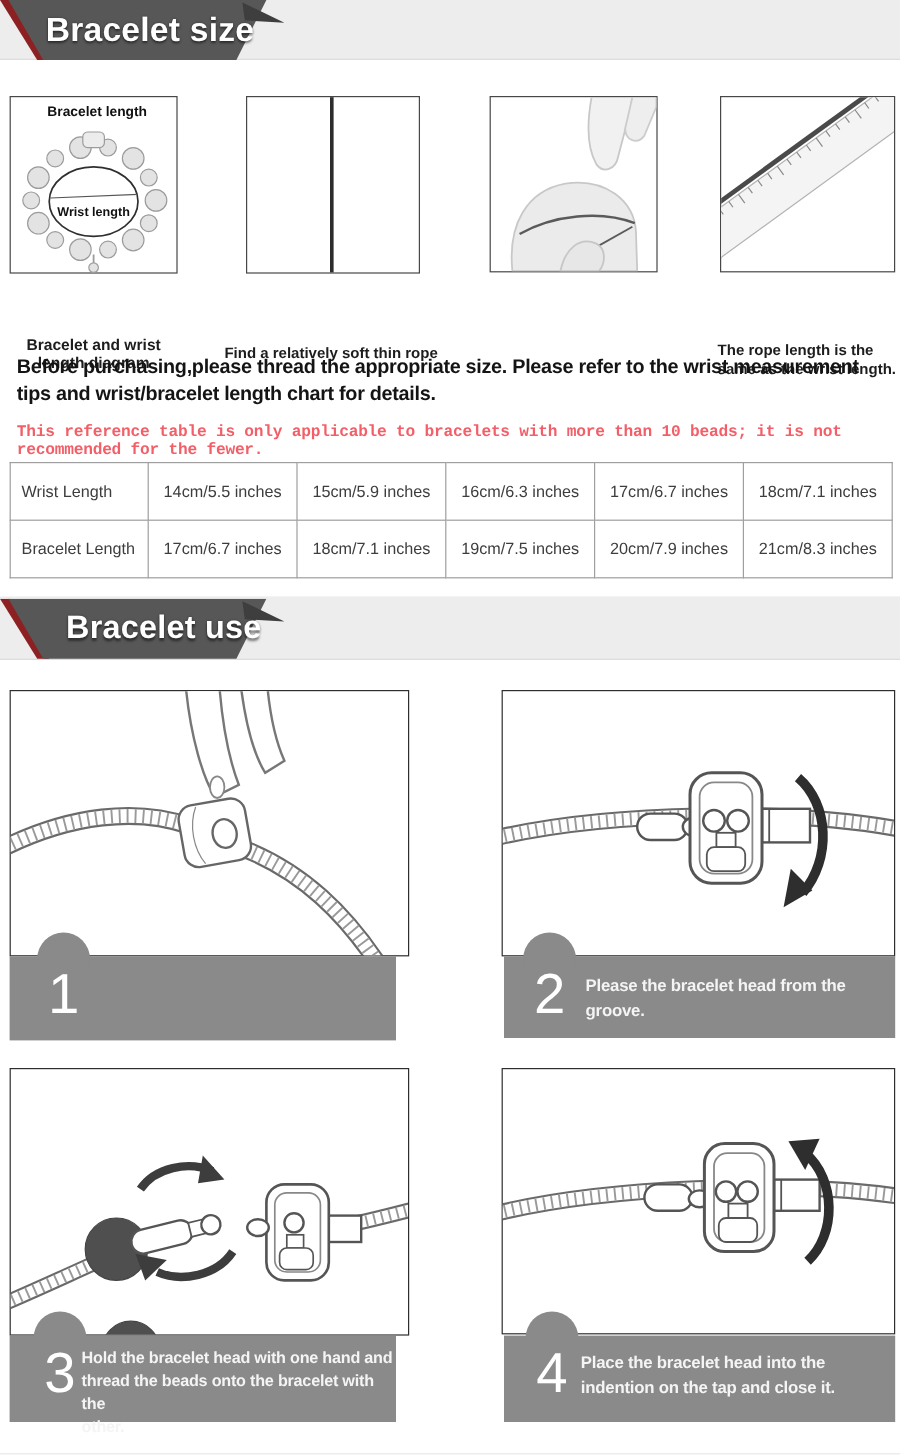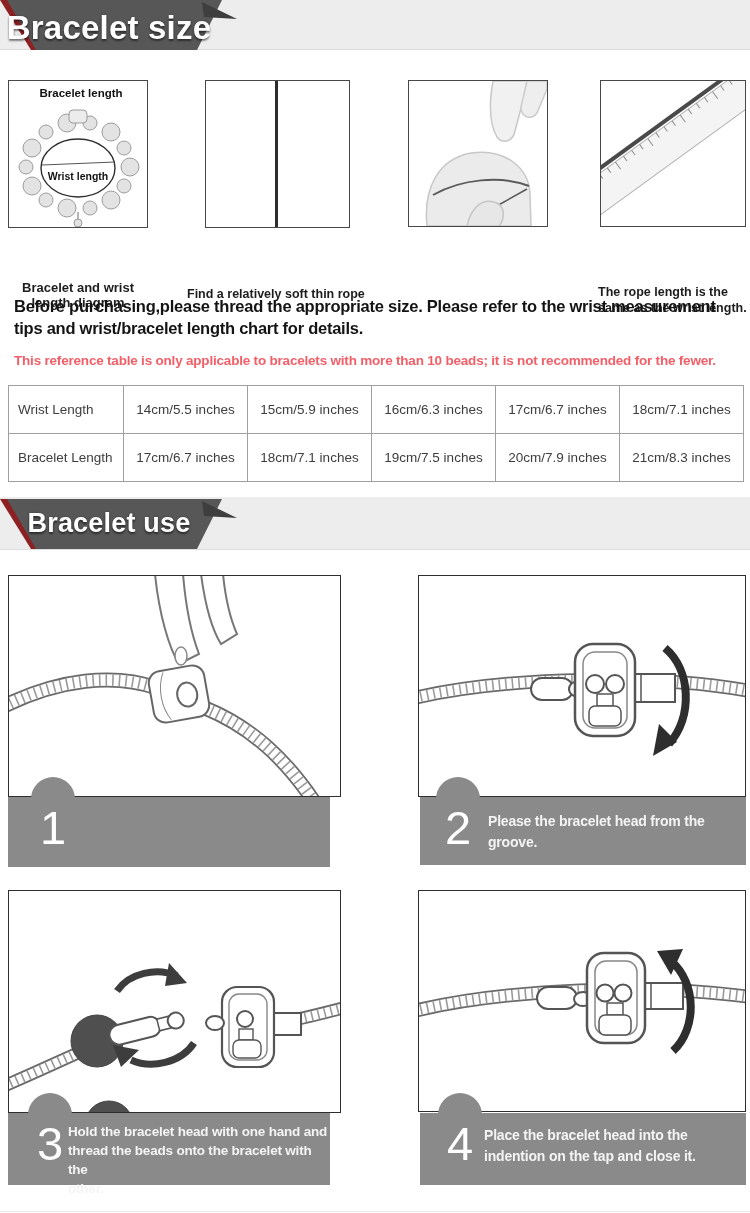--- a/index.html
+++ b/index.html
@@ -8,21 +8,21 @@
   .abs{position:absolute;}
   .band{background:#ededed;border-bottom:1px solid #dcdcdc;}
   .ribbon-label{color:#ffffff;font-weight:bold;text-align:center;
         text-shadow:0 2px 2px rgba(0,0,0,.45),0 0 2px rgba(0,0,0,.35);
         letter-spacing:.2px;}
   .imgbox{background:#ffffff;border:1px solid #474747;box-sizing:border-box;}
   .cap{color:#1d1d1d;font-weight:bold;margin-top:48px;}
   .preline{white-space:pre-line;}
   #intro{color:#141414;font-weight:bold;font-size:16.5px;line-height:1.33;
          letter-spacing:-0.25px;}
-  #note{color:#f25f68;font-weight:bold;font-size:13.5px;letter-spacing:-0.2px;}
+  #note{color:#f25f68;font-weight:bold;font-size:13.5px;letter-spacing:-0.2px;font-family:Liberation Mono, monospace;}
   table#size-table{border-collapse:collapse;width:735px;table-layout:fixed;
          font-size:13.5px;color:#3d3d3d;}
   table#size-table td{border:1px solid #9f9f9f;height:47px;text-align:center;
          padding:0 2px;}
   table#size-table td.rowhead{text-align:left;padding-left:9px;}
   .stepbox{background:#fff;border:1px solid #2e2e2e;box-sizing:border-box;}
   .stepbar{background:#8a8a8a;}
   .bump{position:absolute;width:44px;height:44px;border-radius:50%;
         background:#8a8a8a;top:-20px;}
   .stepnum{position:absolute;width:44px;text-align:center;color:#ffffff;
@@ -35,21 +35,21 @@
 <body>
 
 <div id="page">
 
   <div class="abs band" style="left:0;top:0;width:750px;height:49px;"></div>
   <svg class="abs" style="left:0;top:0;" width="240" height="52" viewBox="0 0 240 52">
     <polygon points="0,0 9,0 41,50 31,50" fill="#8c2022"></polygon>
     <polygon points="7,0 222,0 197,50 36,50" fill="#575757"></polygon>
     <polygon points="202,2 237,19 204,17" fill="#3e3e3e"></polygon>
   </svg>
-  <div class="abs ribbon-label" style="left:0;top:9;width:218px;top:9px;font-size:33px;">Bracelet size</div>
+  <div class="abs ribbon-label" style="left:16px;top:9;width:218px;top:9px;font-size:28px;">Bracelet size</div>
 
   <div class="abs imgbox" style="left:8px;top:80px;width:140px;height:148px;">
     <svg width="138" height="146" viewBox="0 0 138 146">
       <g stroke="#9c9c9c" stroke-width="1" fill="#e3e3e3">
         <circle cx="121" cy="86" r="9"></circle>
           <circle cx="115" cy="67" r="7"></circle>
           <circle cx="102" cy="51" r="9"></circle>
         <circle cx="81" cy="42" r="7"></circle>
           <circle cx="58" cy="42" r="9"></circle>
           <circle cx="37" cy="51" r="7"></circle>
@@ -137,21 +137,21 @@
     </tbody>
       </table>
   </div>
 
   <div class="abs band" style="left:0;top:497px;width:750px;height:52px;"></div>
   <svg class="abs" style="left:0;top:499px;" width="240" height="52" viewBox="0 0 240 52">
     <polygon points="0,0 9,0 41,50 31,50" fill="#8c2022"></polygon>
     <polygon points="7,0 222,0 197,50 36,50" fill="#575757"></polygon>
     <polygon points="202,2 237,19 204,17" fill="#3e3e3e"></polygon>
   </svg>
-  <div class="abs ribbon-label" style="left:0;top:508px;width:218px;font-size:27px;">Bracelet use</div>
+  <div class="abs ribbon-label" style="left:0;top:508px;width:218px;font-size:27px;text-align:right;">Bracelet use</div>
 
   <div class="abs stepbox" style="left:8px;top:575px;width:333px;height:222px;">
     <svg width="331" height="220" viewBox="0 0 331 220">
       <path d="M-5,130 C50,103 105,97 148,112" stroke="#6a6a6a" stroke-width="15" fill="none"></path>
       <path d="M-5,130 C50,103 105,97 148,112" stroke="#ffffff" stroke-width="11.5" fill="none"></path>
       <path d="M-5,130 C50,103 105,97 148,112" stroke="#9a9a9a" stroke-width="11.5" fill="none" stroke-dasharray="1.6 5"></path>
       <path d="M196,132 C245,152 278,186 304,224" stroke="#6a6a6a" stroke-width="15" fill="none"></path>
       <path d="M196,132 C245,152 278,186 304,224" stroke="#ffffff" stroke-width="11.5" fill="none"></path>
       <path d="M196,132 C245,152 278,186 304,224" stroke="#9a9a9a" stroke-width="11.5" fill="none" stroke-dasharray="1.6 5"></path>
       <g transform="rotate(-10 170 118)">

